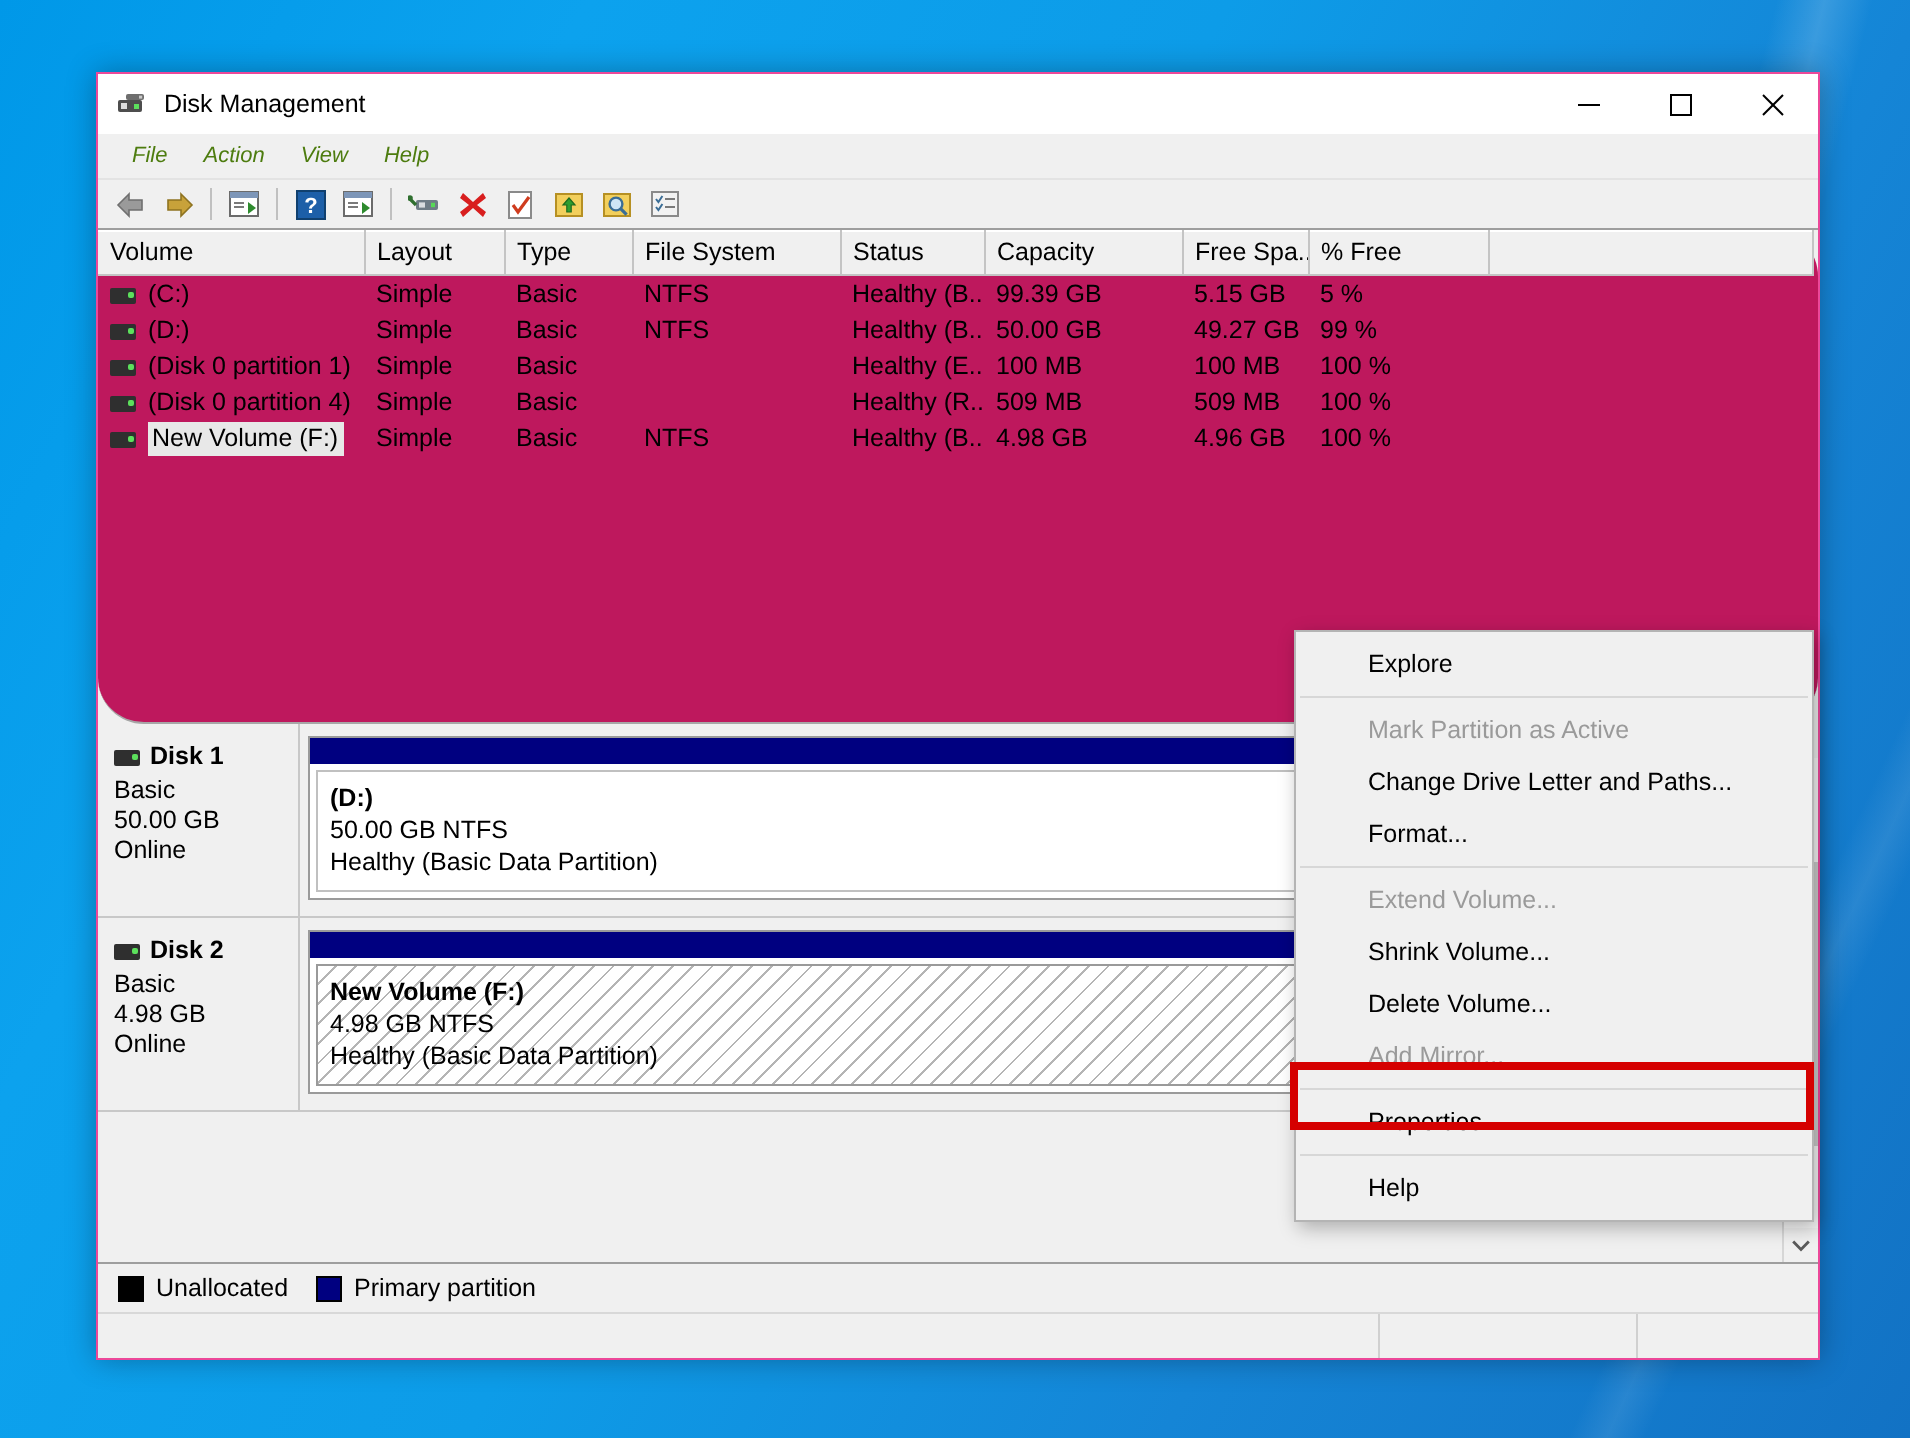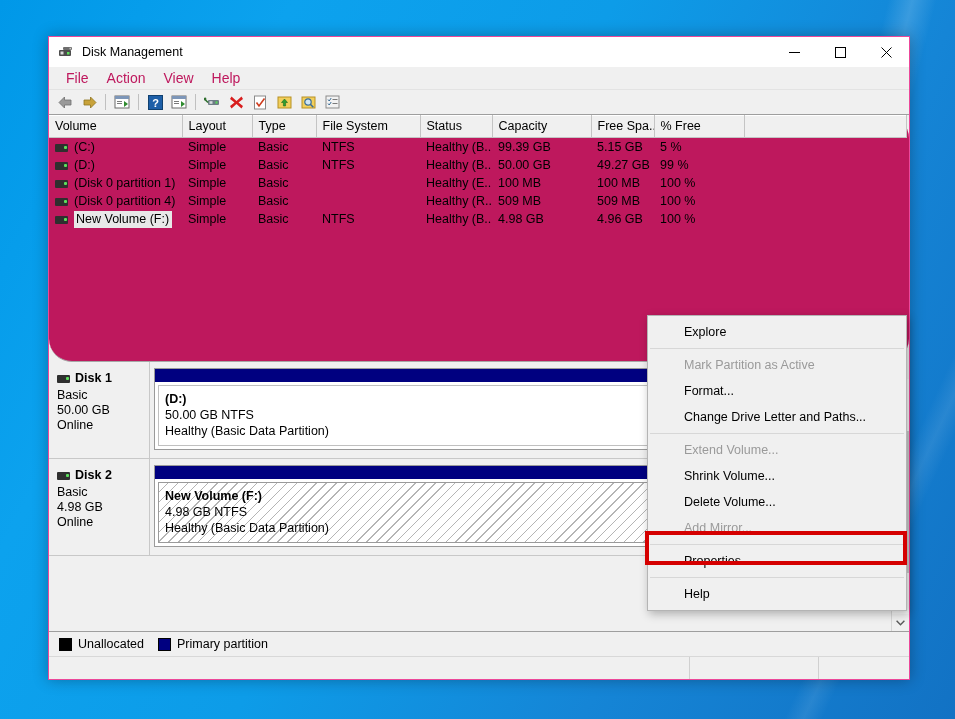--- a/index.html
+++ b/index.html
@@ -56,22 +56,22 @@
   }
 
   
   .menubar {
     height: 22px; background: #f0f0f0;
     display: flex; align-items: center;
     padding-left: 8px; flex: 0 0 auto;
     border-bottom: 1px solid #e3e3e3;
   }
   .menubar > div {
-    font-size: 14px; color: #be185d;
-    padding: 2px 9px; cursor: default;
+    font-size: 11px; color: #4d7c0f;
+    padding: 2px 9px; cursor: default; font-style: italic;
   }
 
   
   .toolbar {
     height: 24px; background: #f0f0f0;
     display: flex; align-items: center;
     padding-left: 4px; flex: 0 0 auto;
     border-bottom: 1px solid #9e9e9e;
   }
   .tbtn {
@@ -565,22 +565,22 @@
   <div class="statusbar">
     <div class="sb-cell sb-a"></div>
     <div class="sb-cell sb-b"></div>
     <div class="sb-cell sb-c"></div>
   </div>
 
   <div class="ctxmenu">
     <div class="ctxitem">Explore</div>
     <div class="ctxsep"></div>
     <div class="ctxitem disabled">Mark Partition as Active</div>
+    <div class="ctxitem">Change Drive Letter and Paths...</div>
     <div class="ctxitem">Format...</div>
-    <div class="ctxitem">Change Drive Letter and Paths...</div>
     <div class="ctxsep"></div>
     <div class="ctxitem disabled">Extend Volume...</div>
     <div class="ctxitem">Shrink Volume...</div>
     <div class="ctxitem">Delete Volume...</div>
     <div class="ctxitem disabled">Add Mirror...</div>
     <div class="ctxsep"></div>
     <div class="ctxitem">Properties</div>
     <div class="ctxsep"></div>
     <div class="ctxitem">Help</div>
   </div>

